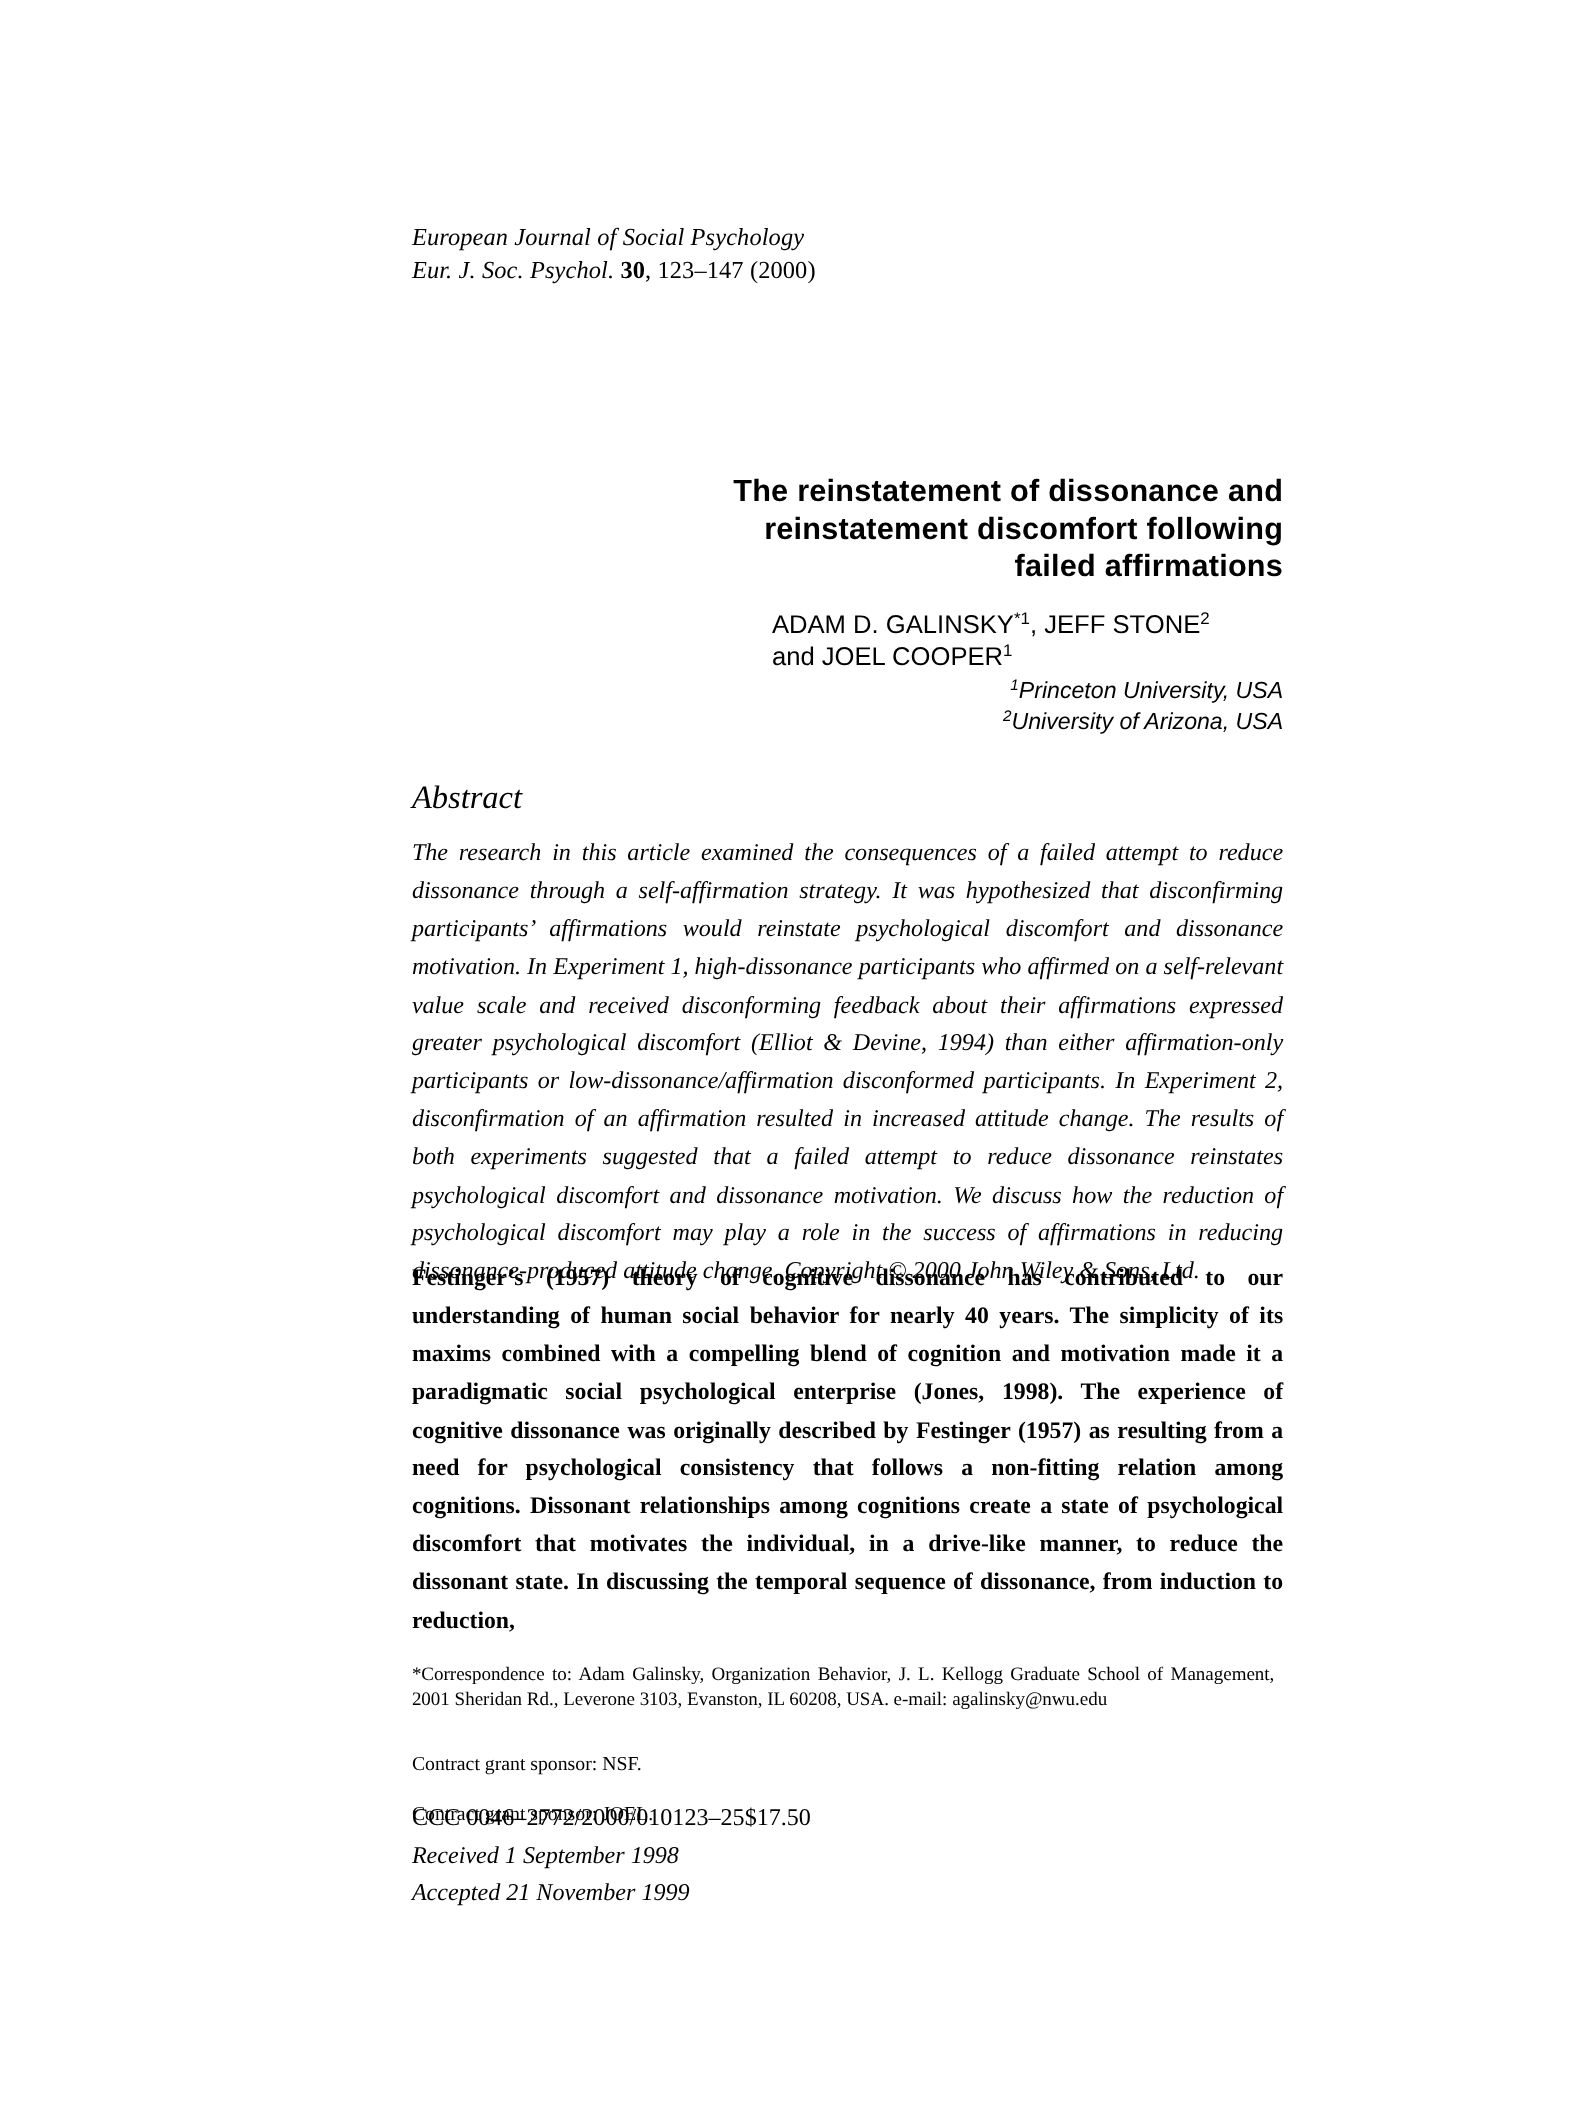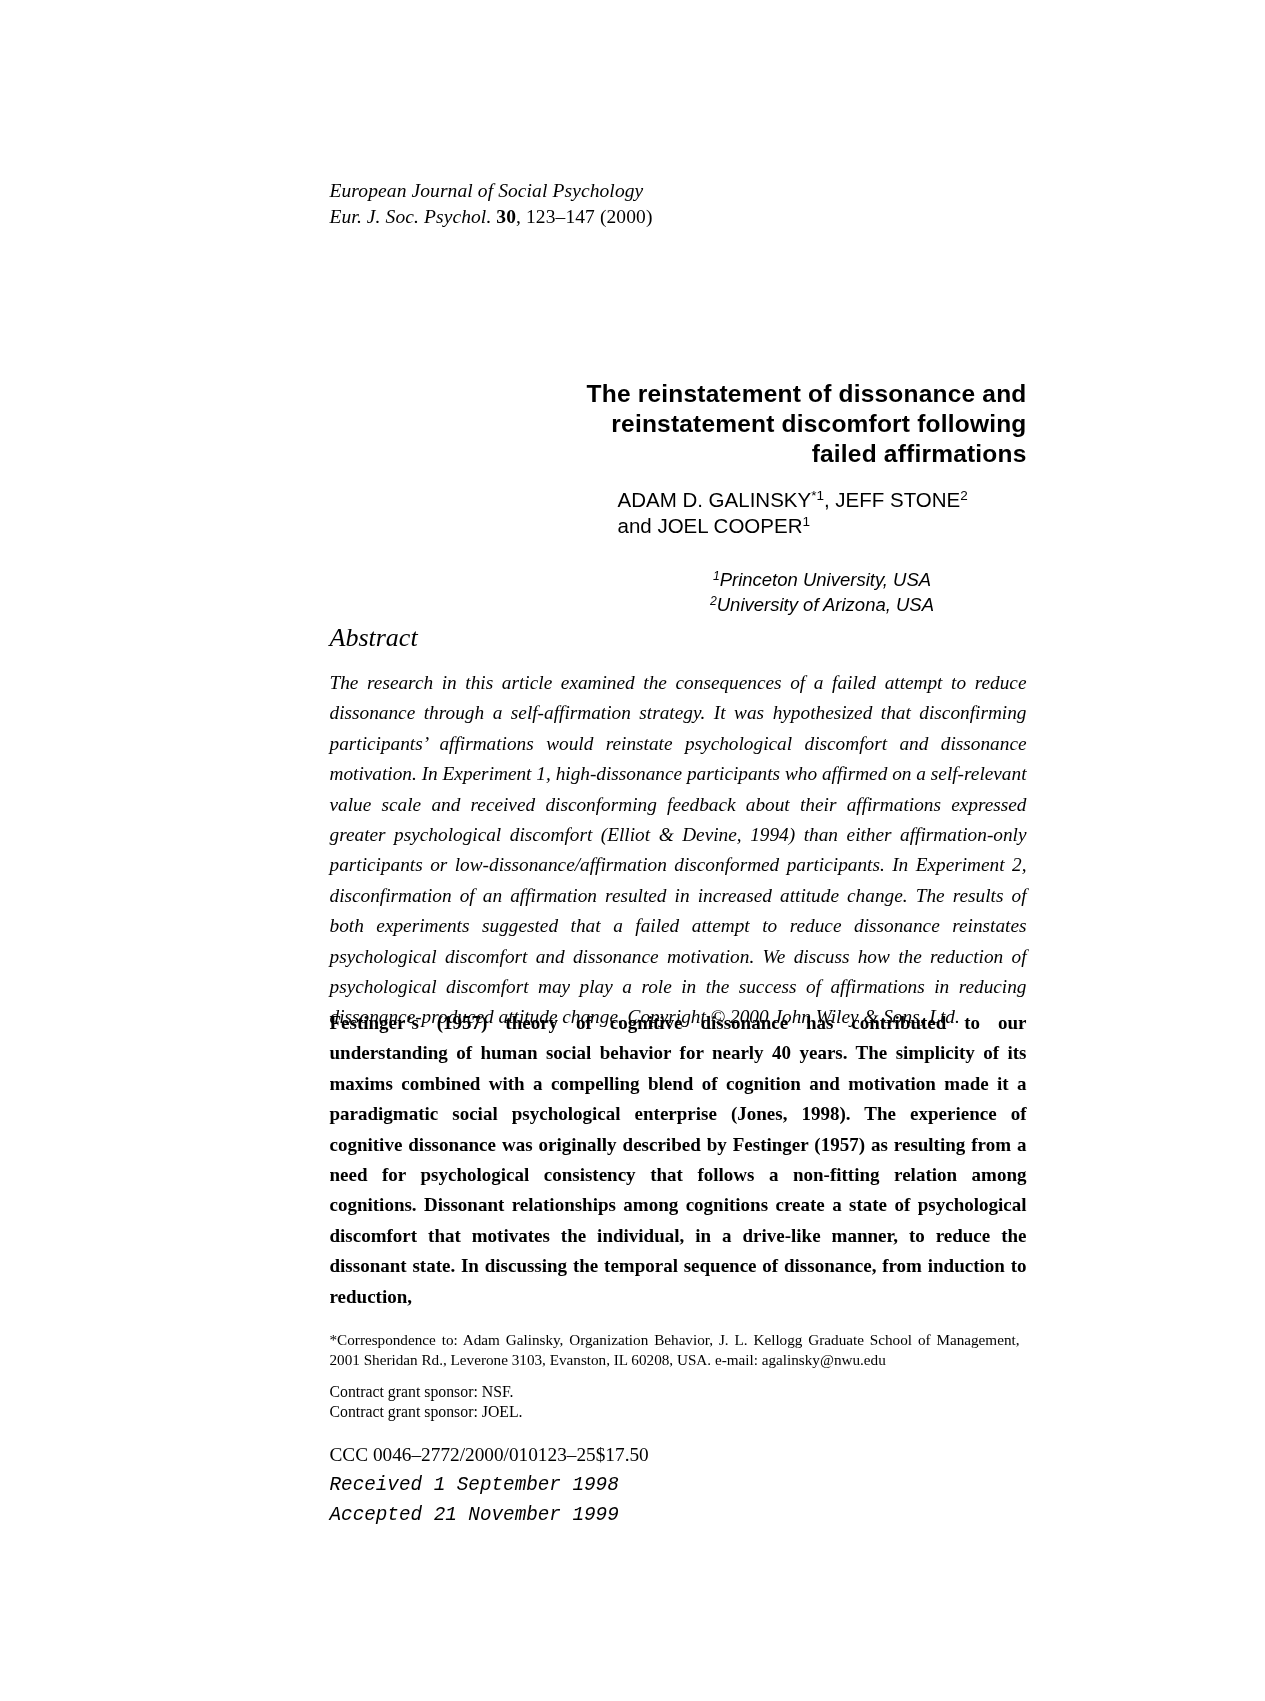--- a/index.html
+++ b/index.html
@@ -77,26 +77,26 @@
   }
   #authors-block sup,
   #affil-block sup {
     font-size: 0.66em;
     vertical-align: 0.52em;
     line-height: 0;
   }
 
   
   #affil-block {
-    top: 567px;
+    top: 539px;
     font-family: "Liberation Sans", "DejaVu Sans", sans-serif;
     font-style: italic;
     font-size: 18.5px;
     line-height: 25px;
-    text-align: center;
+    text-align: right;
     padding-left: 288px;
     box-sizing: border-box;
   }
   #affil-block .fline {
     display: block;
     white-space: nowrap;
   }
 
   
   #abstract-heading {
@@ -134,21 +134,21 @@
     text-align: justify;
     text-justify: inter-word;
     width: 690px;
   }
 
   #footnote-grants {
     top: 1382px;
     font-size: 15.8px;
     line-height: 19.8px;
   }
-  #footnote-grants .gline { display: block; }
+  #footnote-grants .gline { display: block; margin-top: 20px; }
 
   
   #bottom-matter {
     top: 1440px;
     font-size: 19.3px;
     line-height: 30px;
   }
   #bottom-matter .brow {
     display: flex;
     justify-content: space-between;
@@ -157,21 +157,20 @@
     flex-direction: column;
   }
   #bottom-matter .bleft {
     text-align: left;
     white-space: nowrap;
   }
   #bottom-matter .bright {
     text-align: right;
     font-style: italic;
     white-space: nowrap;
-    font-family: Liberation Mono, monospace;
   }
 </style>
 </head>
 <body>
 
 <div id="page">
 
   <div id="journal-head" class="column">
     <div>European Journal of Social Psychology</div>
     <div><span>Eur. J. Soc. Psychol.</span> <span class="vol">30</span><span class="plain">, 123–147 (2000)</span></div>

